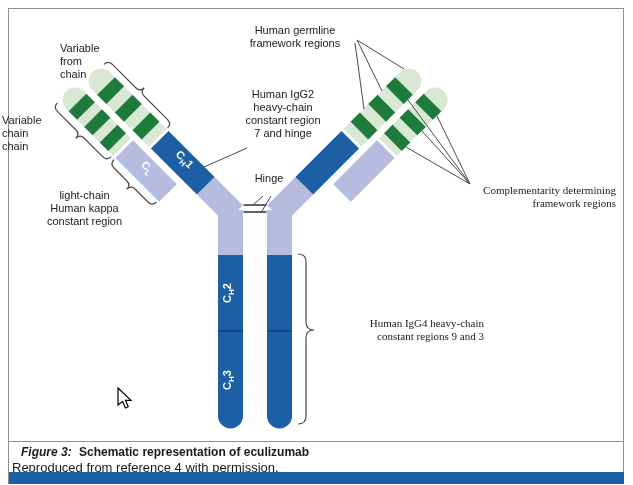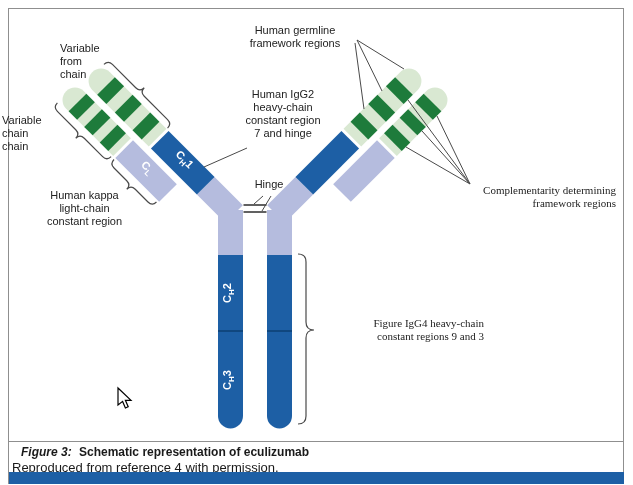--- a/index.html
+++ b/index.html
@@ -126,48 +126,48 @@
     <span>chain</span>
   </div>
 
   <div class="lbl ra" style="left:2px;top:114px;width:74px;">
     <span>Variable</span>
     <span>chain</span>
     <span>chain</span>
   </div>
 
   <div class="lbl ca" style="left:22px;top:189px;width:125px;">
+    <span>light-chain</span>
     <span>Human kappa</span>
-    <span>light-chain</span>
     <span>constant region</span>
   </div>
 
   <div class="lbl ca" style="left:233px;top:24px;width:124px;">
     <span>Human germline</span>
     <span>framework regions</span>
   </div>
 
   <div class="lbl ca" style="left:236px;top:88px;width:94px;">
     <span>Human IgG2</span>
     <span>heavy-chain</span>
     <span>constant region</span>
     <span>7 and hinge</span>
   </div>
 
-  <div class="lbl ca" style="left:249px;top:178px;width:40px;">
+  <div class="lbl ca" style="left:249px;top:172px;width:40px;">
     <span>Hinge</span>
   </div>
 
   <div class="lbl la" style="left:438px;top:184px;width:178px;">
     <span>Complementarity determining</span>
     <span>framework regions</span>
   </div>
 
   <div class="lbl la" style="left:324px;top:317px;width:160px;">
-    <span>Figure IgG4 heavy-chain</span>
+    <span>Human IgG4 heavy-chain</span>
     <span>constant regions 9 and 3</span>
   </div>
 
   <div class="hr-line"></div>
   <div class="caption">
     <span class="cap-label">Figure 3:</span>
     <span class="cap-title">Schematic representation of eculizumab</span>
   </div>
   <div class="cap-note">Reproduced from reference 4 with permission.</div>
   <div class="bottom-bar"></div>

